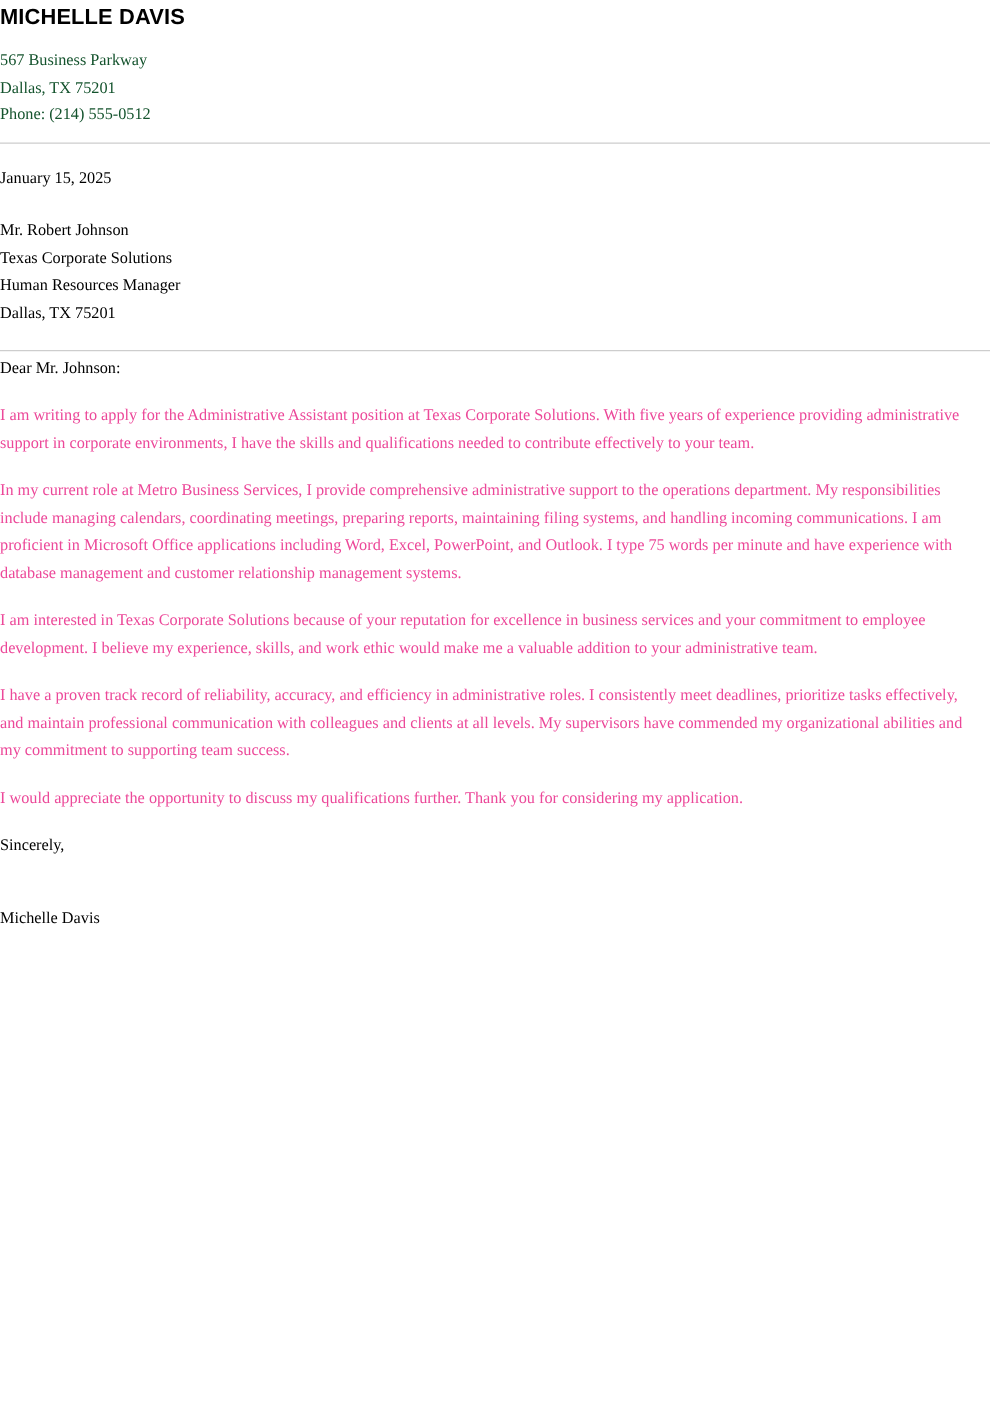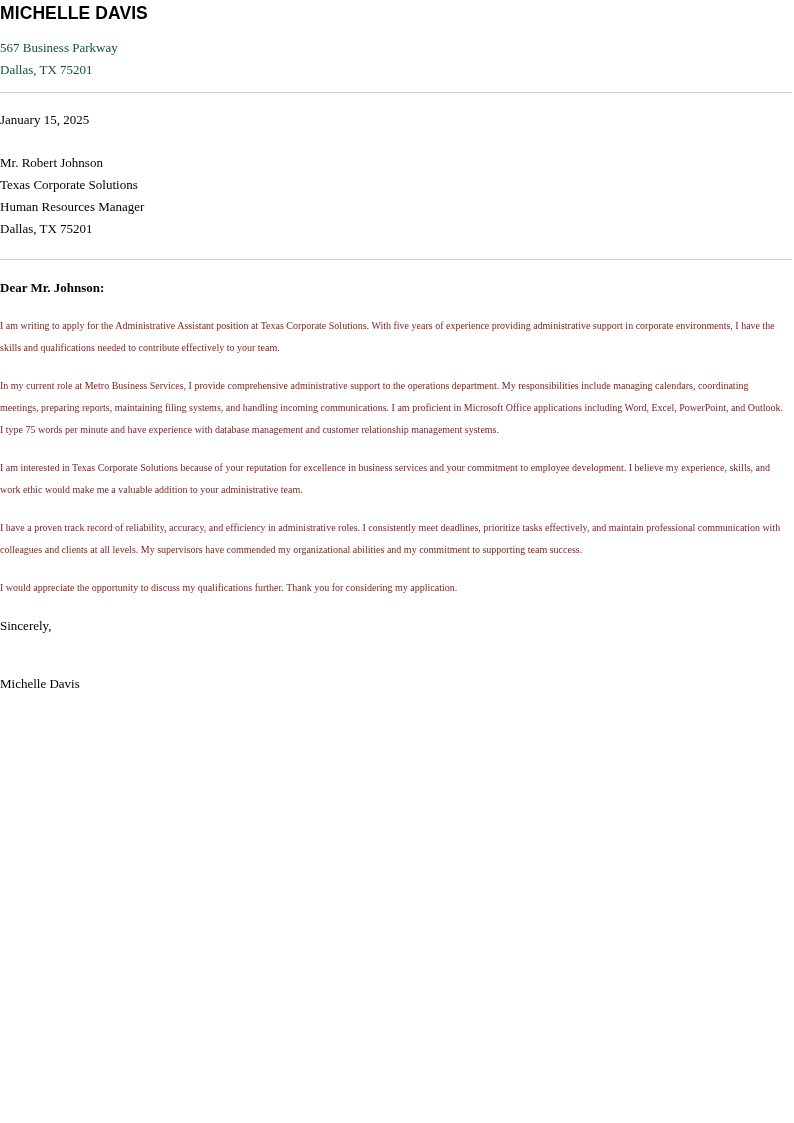--- a/index.html
+++ b/index.html
@@ -59,30 +59,29 @@
     font-size: 13px;
     line-height: 22px;
     white-space: nowrap;
   }
   .divider-mid {
     margin-top: 19px;
   }
   .salutation {
     font-size: 13px;
     line-height: 22px;
-    margin-top: 17px;
-    font-weight: bold;
+    margin-top: 2px;
   }
   .body-paragraph {
-    font-size: 10px;
+    font-size: 13px;
     line-height: 22px;
     margin: 0;
     padding-top: 16px;
     text-align: left;
-    color: #7f1d1d;
+    color: #ec4899;
   }
   .closing {
     font-size: 13px;
     line-height: 22px;
     padding-top: 16px;
   }
   .signature-space {
     height: 36px;
   }
   .signature-name {
@@ -99,20 +98,21 @@
 <body>
 
 <div class="page">
 
   <div class="letterhead">
     <h1 class="sender-name">MICHELLE DAVIS</h1>
 
     <div class="sender-contact">
       <div class="contact-line">567 Business Parkway</div>
       <div class="contact-line">Dallas, TX 75201</div>
+      <div class="contact-line">Phone: (214) 555-0512</div>
     </div>
   </div>
 
   <hr class="divider divider-top">
 
   <div class="letter-date">January 15, 2025</div>
 
   <div class="recipient">
     <div class="recipient-line">Mr. Robert Johnson</div>
     <div class="recipient-line">Texas Corporate Solutions</div>

